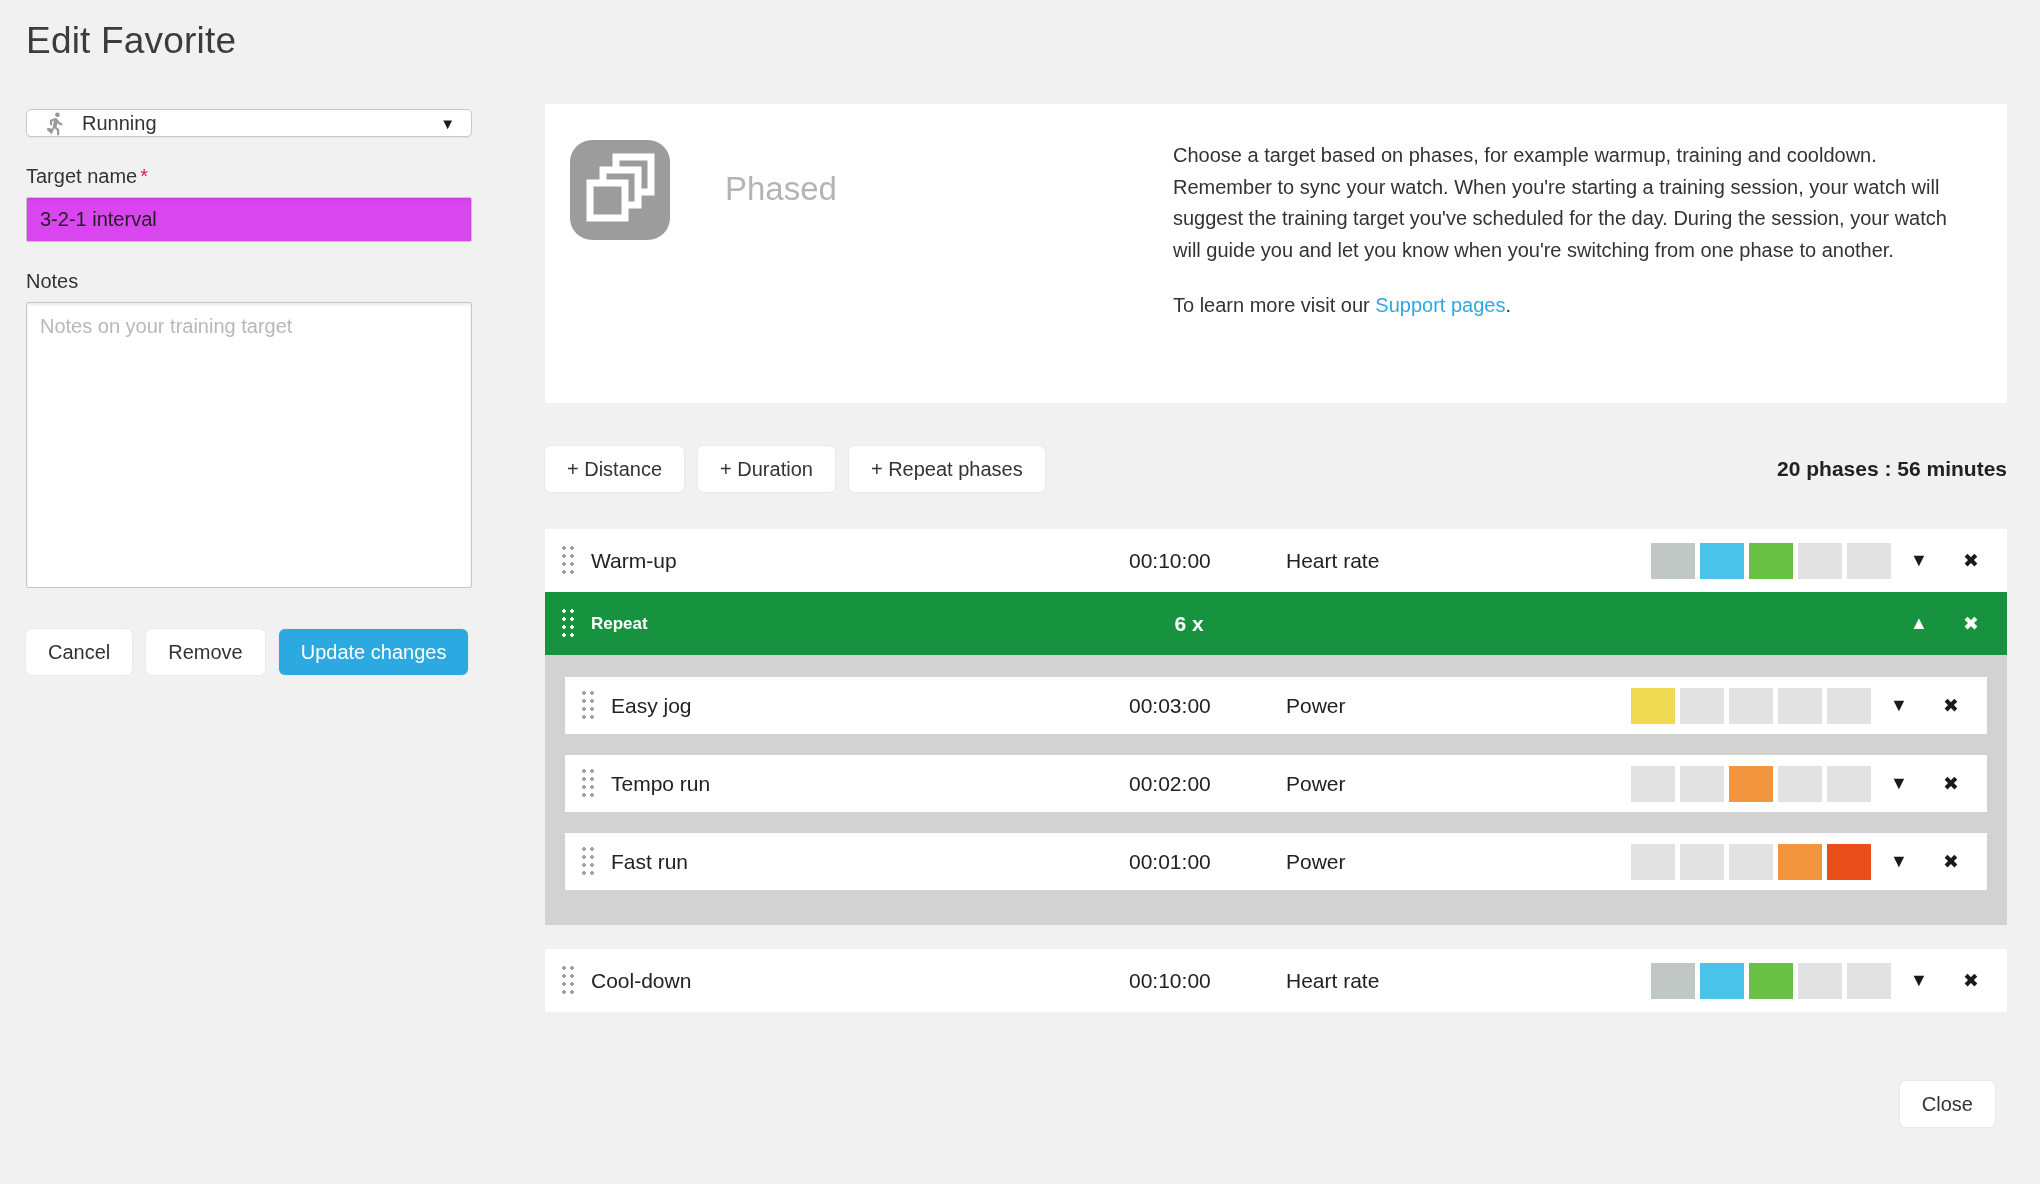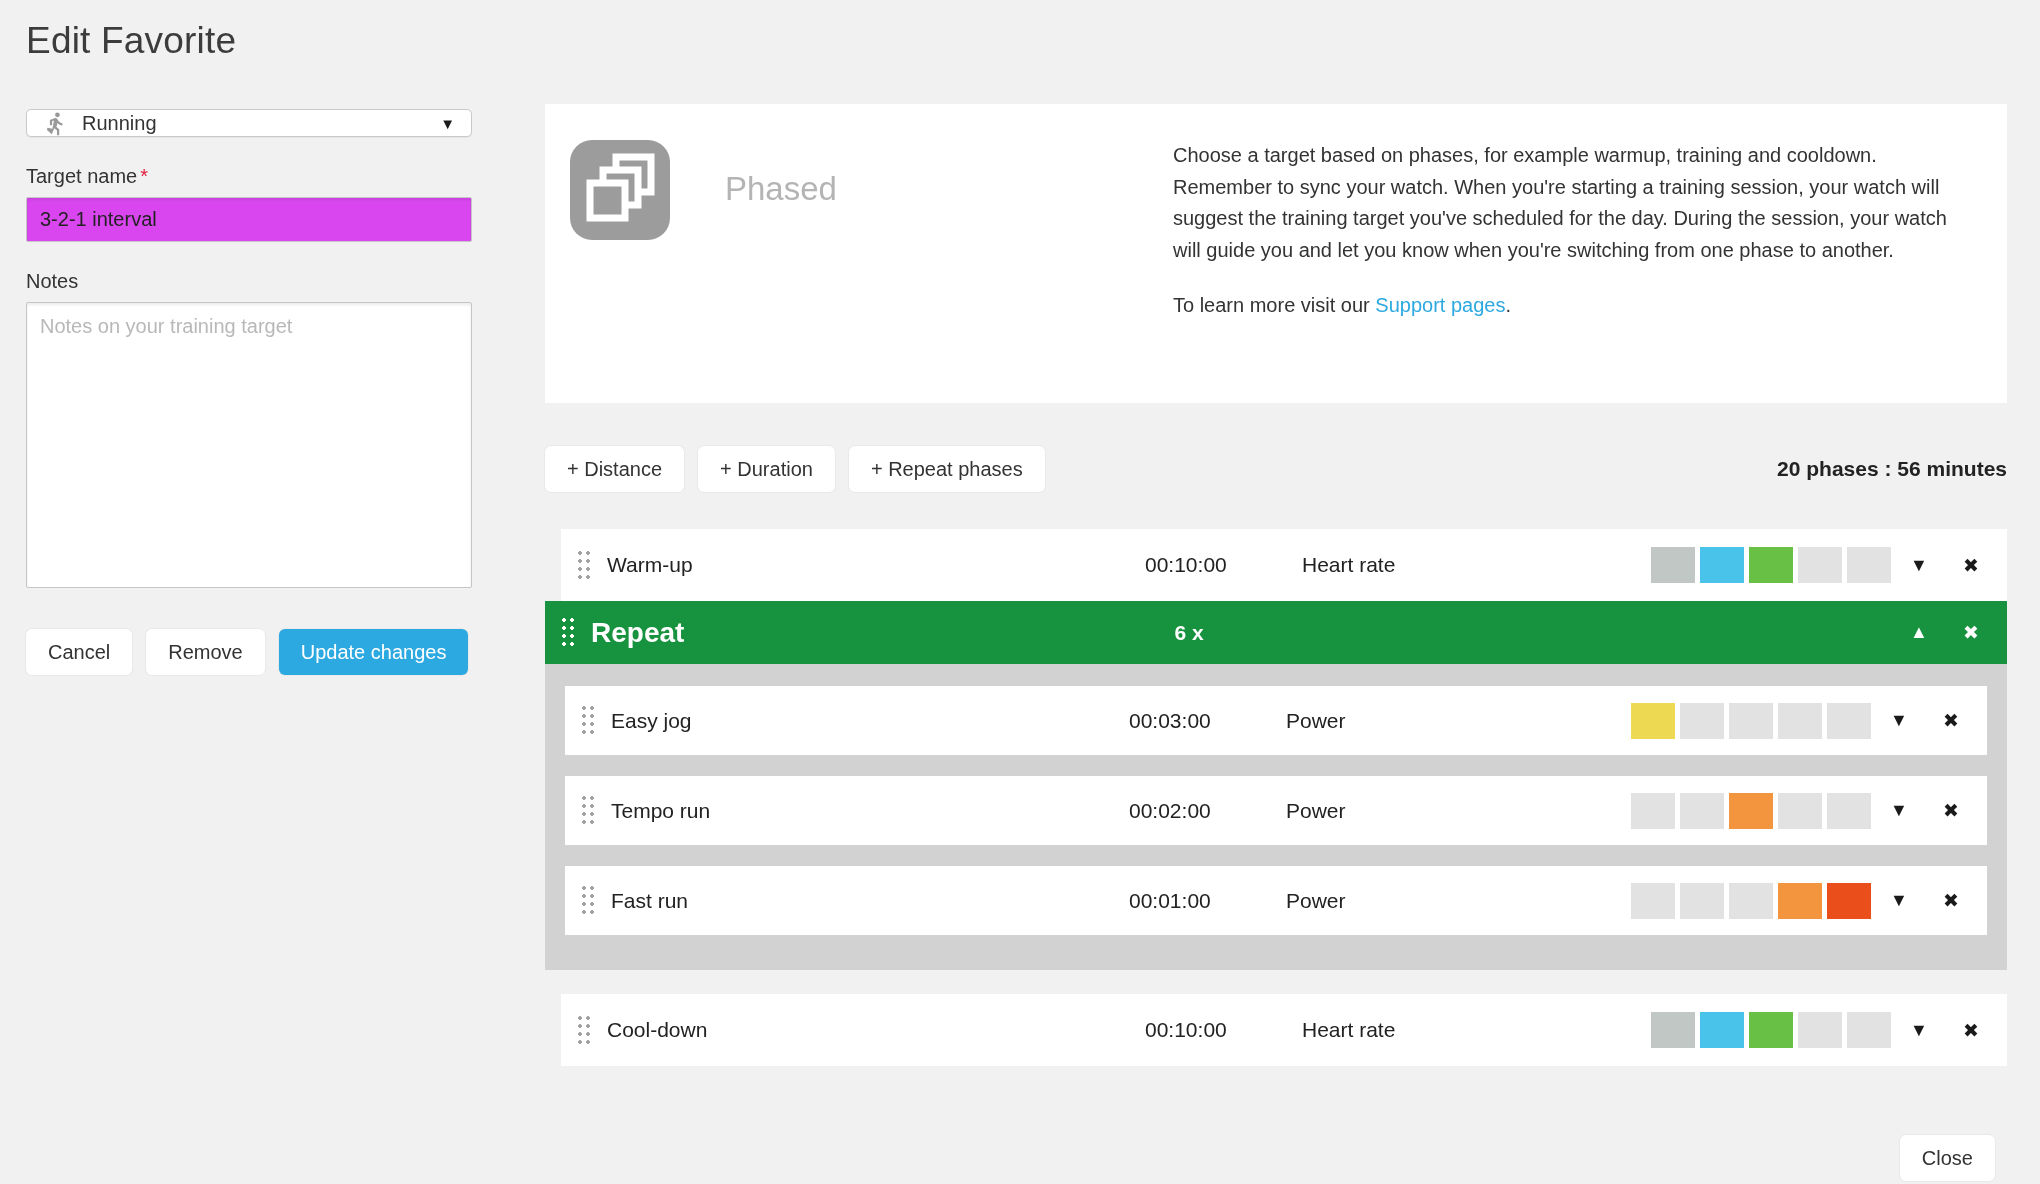--- a/index.html
+++ b/index.html
@@ -62,21 +62,21 @@
   .info-text { margin-left:auto; width:802px; font-size:20px; line-height:1.58; color:#333; }
   .info-text .learn { margin-top:24px; }
   .link { color:#2ca9e0; text-decoration:none; cursor:pointer; }
 
   .toolbar { margin-top:43px; display:flex; align-items:center; gap:14px; }
   .summary { margin-left:auto; font-size:21px; font-weight:700; color:#222; }
 
   
   .rows { margin-top:37px; }
   .row {
-    background:#fff; height:72px; display:flex; align-items:center;margin-left:16px;
+    background:#fff; height:63px; display:flex; align-items:center;
   }
   .row + .row, .row + .repeat-group, .repeat-group + .row { margin-top:0; } .gap24 { height:24px; }
 
   .handle {
     width:16px; height:31px; margin-left:16px; flex:none; cursor:grab;
     background-image:radial-gradient(circle at 3px 3px,#a2a2a2 1.6px,transparent 1.9px);
     background-size:8px 8px;
   }
   .handle.white {
     background-image:radial-gradient(circle at 3px 3px,#ffffff 1.6px,transparent 1.9px);
@@ -88,25 +88,25 @@
   .zones { display:flex; gap:5px; flex:none; }
   .zb { width:44px; height:36px; }
   .icon-cell { width:56px; flex:none; text-align:center; font-size:18px; color:#1a1a1a; cursor:pointer; }
   .icon-cell.close-x { width:48px; font-size:19px; font-weight:700; margin-right:12px; }
 
   
   .repeat-group { margin-top:19px; background:#d2d2d2; padding-bottom:35px; }
   .repeat-header {
     height:63px; background:#17923f; display:flex; align-items:center; color:#fff;
   }
-  .repeat-title { margin-left:14px; flex:0 0 538px; font-size:28px; font-weight:700; }
+  .repeat-title { margin-left:14px; flex:0 0 538px; font-size:17px; font-weight:700; }
   .repeat-count { flex:0 0 120px; text-align:center; font-size:21px; font-weight:700; }
   .repeat-header .spacer { flex:1 1 auto; }
   .repeat-header .icon-cell { color:#fff; }
-  .inner { margin:22px 20px 0; height:69px; }
+  .inner { margin:22px 20px 0; height:57px; }
   .inner + .inner { margin-top:21px; }
 
   .close-row { margin-top:69px; display:flex; justify-content:flex-end; padding-right:12px; }
   .btn-close { height:46px; min-width:93px; }
 </style>
 </head>
 <body>
 
 <aside class="left">
   <h1 class="page-title">Edit Favorite</h1>

